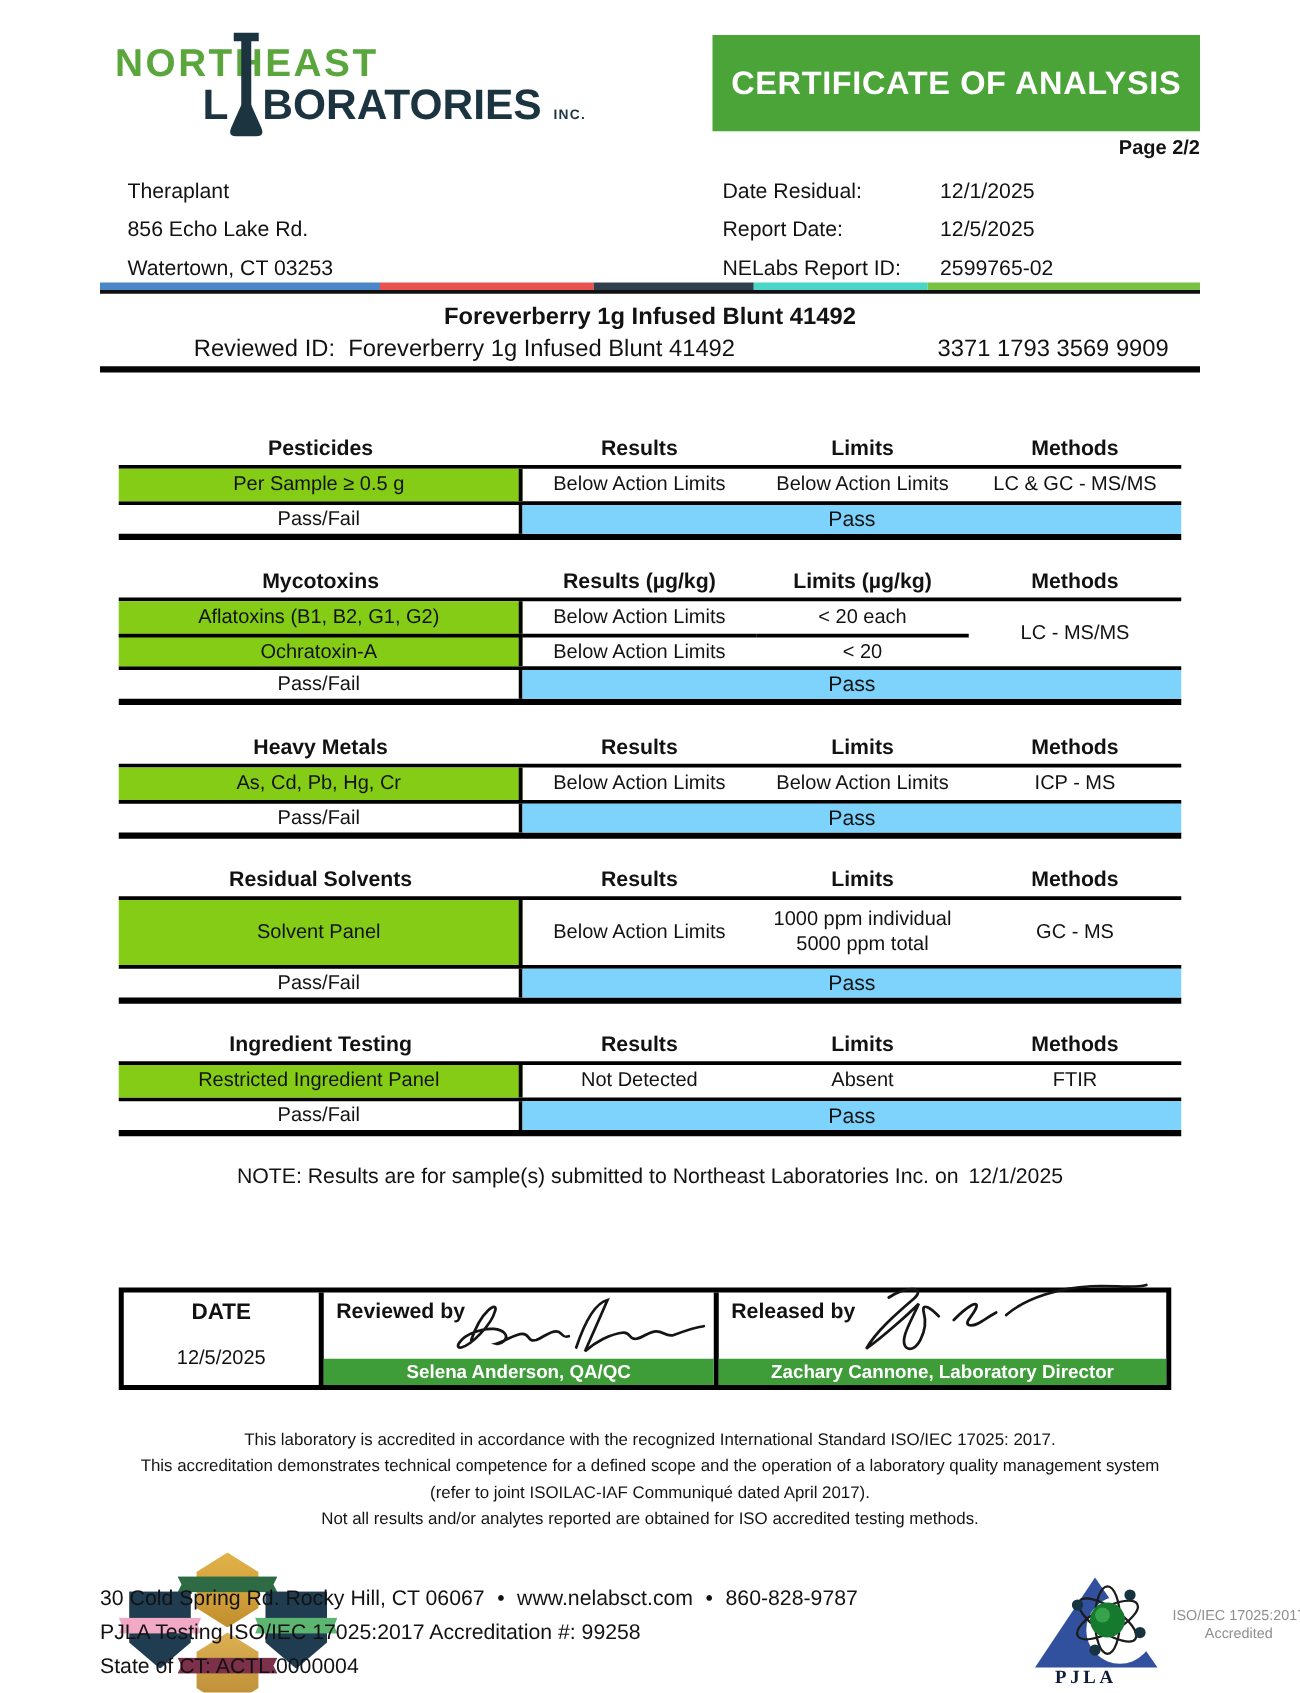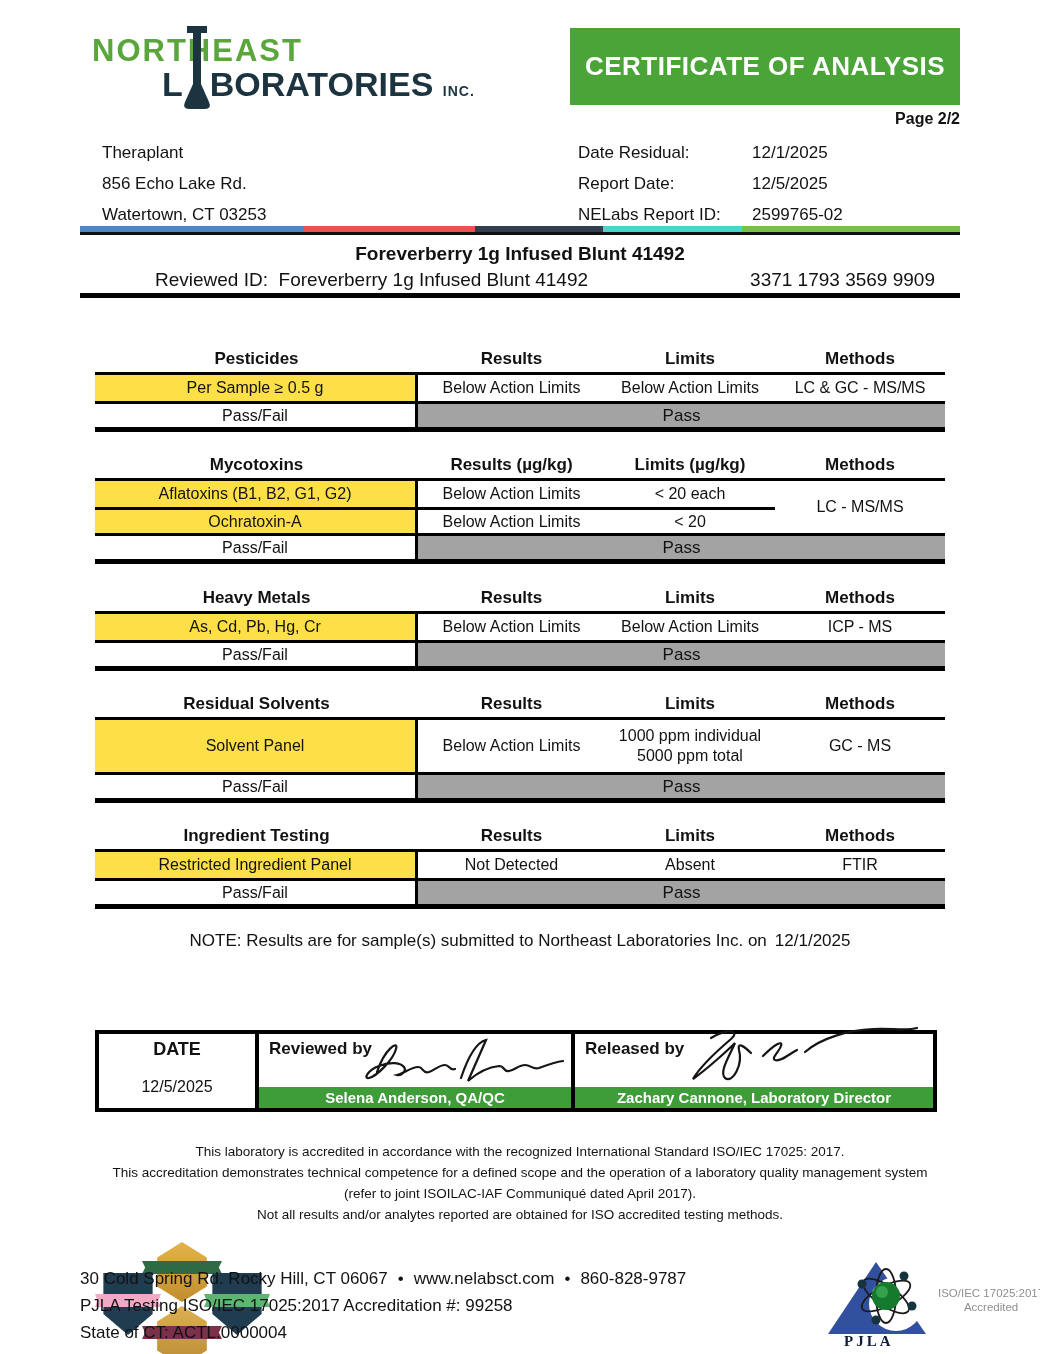--- a/index.html
+++ b/index.html
@@ -5,21 +5,21 @@
   html,body{margin:0;padding:0;}
   body{width:1040px;height:1354px;position:relative;background:#ffffff;
        font-family:"Liberation Sans", sans-serif;color:#121212;overflow:hidden;}
   *{box-sizing:border-box;}
 
   
   .logo{position:absolute;left:92px;top:34px;width:420px;}
   .logo-line1{font-weight:bold;font-size:31px;letter-spacing:2px;color:#5aa63c;line-height:34px;}
   .logo-line2{font-weight:bold;font-size:34px;color:#1c3340;line-height:36px;padding-left:70px;margin-top:-2px;white-space:nowrap;}
   .flask-gap{display:inline-block;width:27px;}
-  .logo-inc{font-size:14px;letter-spacing:1px;}
+  .logo-inc{font-size:11px;letter-spacing:1px;}
   .flask-svg{position:absolute;left:84px;top:-8px;}
 
   
   .banner{position:absolute;left:570px;top:28px;width:390px;height:77px;background:#4aa437;
           color:#ffffff;font-weight:bold;font-size:26px;letter-spacing:0.5px;
           display:flex;align-items:center;justify-content:center;}
   .page-label{position:absolute;left:80px;top:110px;width:880px;text-align:right;font-weight:bold;font-size:16px;}
 
   
   .client{position:absolute;left:102px;top:137px;font-size:17px;line-height:31px;}
@@ -40,24 +40,24 @@
   .biotrack-num{position:absolute;right:25px;top:0;}
 
   
   .lab-table{position:absolute;left:95px;width:850px;font-size:16px;}
   .t-head{display:grid;grid-template-columns:323px 187px 170px 170px;height:27px;
           align-items:center;text-align:center;font-weight:bold;font-size:17px;}
   .t-body{border-top:3px solid #000;border-bottom:5px solid #000;}
   .t-row{display:grid;grid-template-columns:323px 187px 170px 170px;}
   .h26{height:26px;} .h52{height:52px;}
   .cc{display:flex;align-items:center;justify-content:center;text-align:center;}
-  .c1{background:#fde047;border-right:3px solid #000;display:flex;align-items:center;justify-content:center;}
+  .c1{background:#84cc16;border-right:3px solid #000;display:flex;align-items:center;justify-content:center;}
   .t-pass{display:grid;grid-template-columns:323px 527px;height:26px;border-top:3px solid #000;}
   .pass-label{border-right:3px solid #000;display:flex;align-items:center;justify-content:center;}
-  .pass-value{background:#a3a3a3;display:flex;align-items:center;justify-content:center;font-size:17px;}
+  .pass-value{background:#7dd3fc;display:flex;align-items:center;justify-content:center;font-size:17px;}
   .myco-grid{display:grid;grid-template-columns:323px 187px 170px 170px;grid-auto-rows:26px;}
   .mr2{border-top:3px solid #000;}
   .method-merged{grid-column:4;grid-row:1 / span 2;display:flex;align-items:center;justify-content:center;}
   .two-line{display:flex;flex-direction:column;justify-content:center;line-height:20px;}
 
   
   .note{position:absolute;left:80px;top:931px;width:880px;text-align:center;font-size:17px;}
   .note .gap{display:inline-block;width:8px;}
 
   

